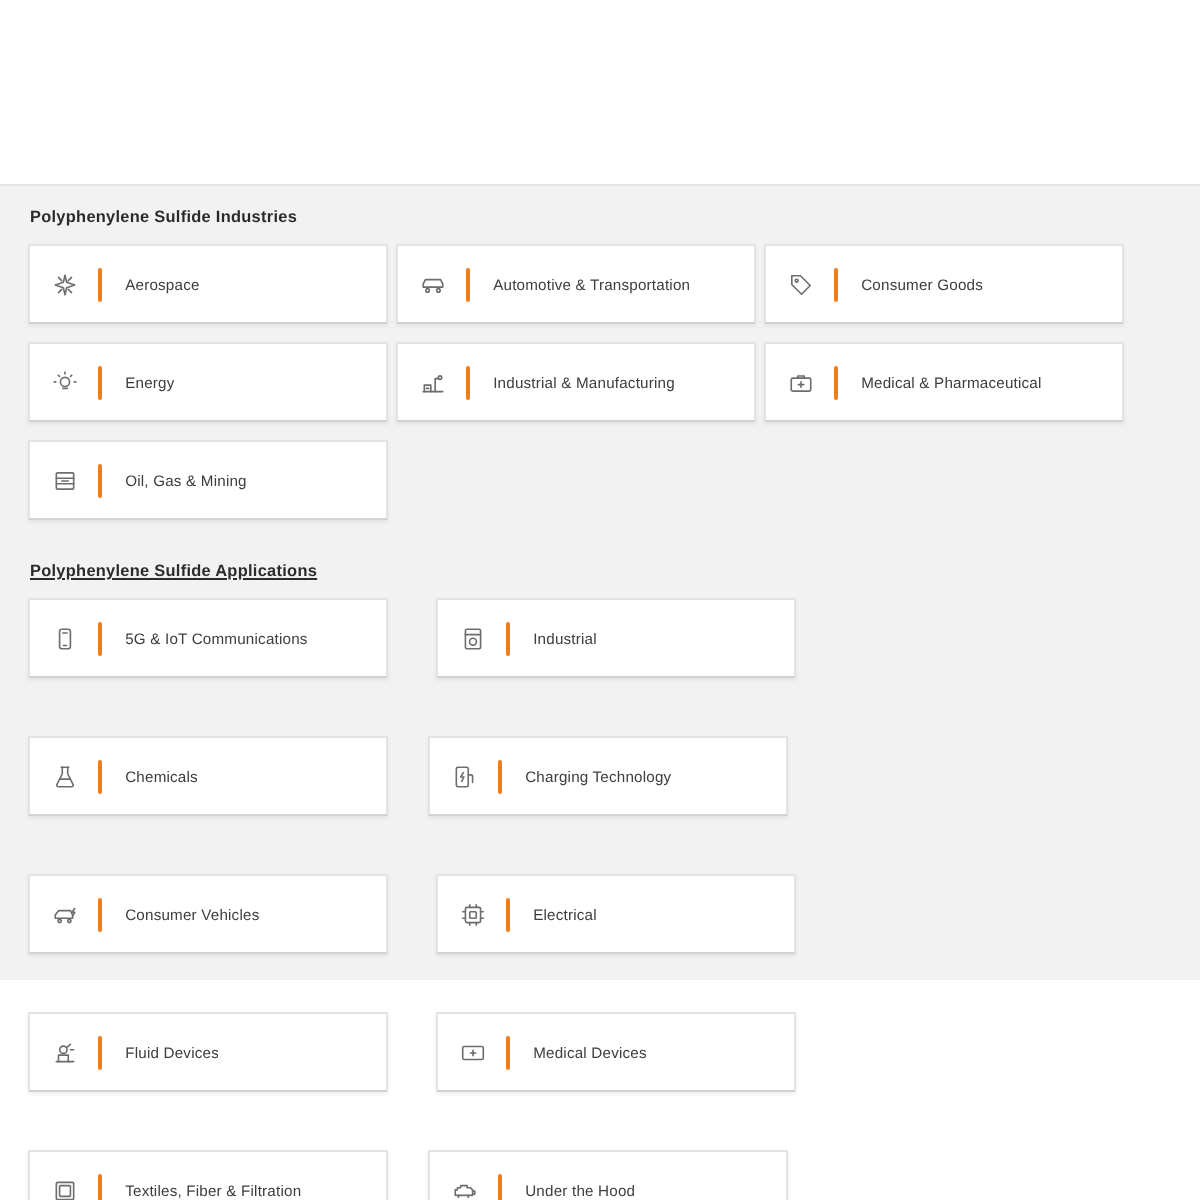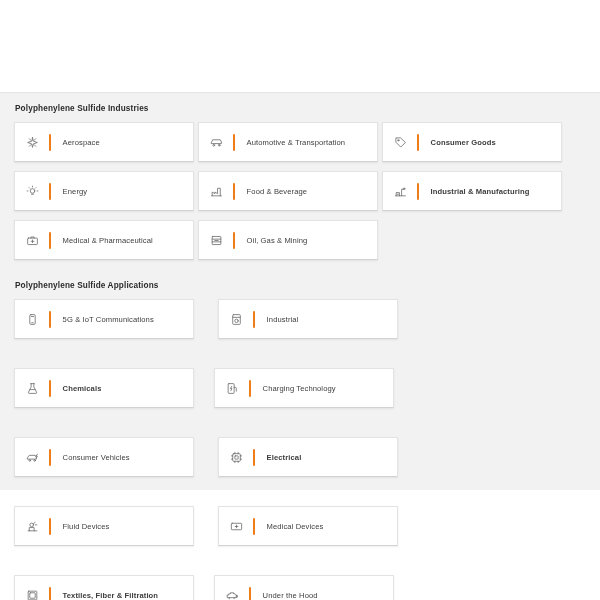--- a/index.html
+++ b/index.html
@@ -50,21 +50,21 @@
 
   .section-title {
     font-size: 8.2px;
     font-weight: bold;
     color: #2b2b2b;
     letter-spacing: 0.15px;
     padding-left: 15px;
     margin: 0;
   }
   .section-1-title { padding-top: 12px; }
-  .section-2-title { padding-top: 12px; }
+  .section-2-title { padding-top: 12px; text-decoration: underline; }
 
   .grid {
     display: flex;
     flex-wrap: wrap;
     padding: 0 14px 0 14px;
     box-sizing: border-box;
     width: 600px;
     gap: 0;
   }
   .grid.first { margin-top: 9px; }
@@ -77,21 +77,21 @@
     border: 1px solid #e3e3e3;
     border-bottom: 1px solid #d2d2d2;
     box-sizing: border-box;
     display: flex;
     align-items: center;
     margin-right: 4px;
     margin-bottom: 9px;
     box-shadow: 0 1px 2px rgba(0,0,0,0.07);
     cursor: pointer;
   }
-  .card:nth-child(3n) { margin-right: 0; font-weight: bold; }
+  .card:nth-child(3n) { margin-right: 0; }
 
   .card-icon {
     width: 34px;
     min-width: 34px;
     display: flex;
     align-items: center;
     justify-content: center;
     color: #6d6d6d;
   }
   .card-icon svg {
@@ -165,30 +165,20 @@
               <path d="M10 17h4M12 2v1.6M3.5 11H2M22 11h-1.5M5.8 4.8l1.1 1.1M18.2 4.8l-1.1 1.1"></path>
             </svg>
           </span>
           <span class="card-divider"></span>
           <span class="card-label">Energy</span>
         </div>
         <div class="card">
           <span class="card-icon">
             <svg width="13" height="13" viewBox="0 0 24 24" fill="none" stroke="currentColor" stroke-width="1.5" stroke-linecap="round" stroke-linejoin="round">
               <path d="M3 20h18"></path>
-              <path d="M4 20v-7l5 3v-3l5 3V6h5v14"></path>
-            </svg>
-          </span>
-          <span class="card-divider"></span>
-          <span class="card-label">Food &amp; Beverage</span>
-        </div>
-        <div class="card">
-          <span class="card-icon">
-            <svg width="13" height="13" viewBox="0 0 24 24" fill="none" stroke="currentColor" stroke-width="1.5" stroke-linecap="round" stroke-linejoin="round">
-              <path d="M3 20h18"></path>
               <path d="M4 20v-6h6v6"></path>
               <path d="M14 20V8h3"></path>
               <circle cx="18.5" cy="7" r="1.6"></circle>
               <path d="M6 17h2"></path>
             </svg>
           </span>
           <span class="card-divider"></span>
           <span class="card-label">Industrial &amp; Manufacturing</span>
         </div>
         <div class="card">

